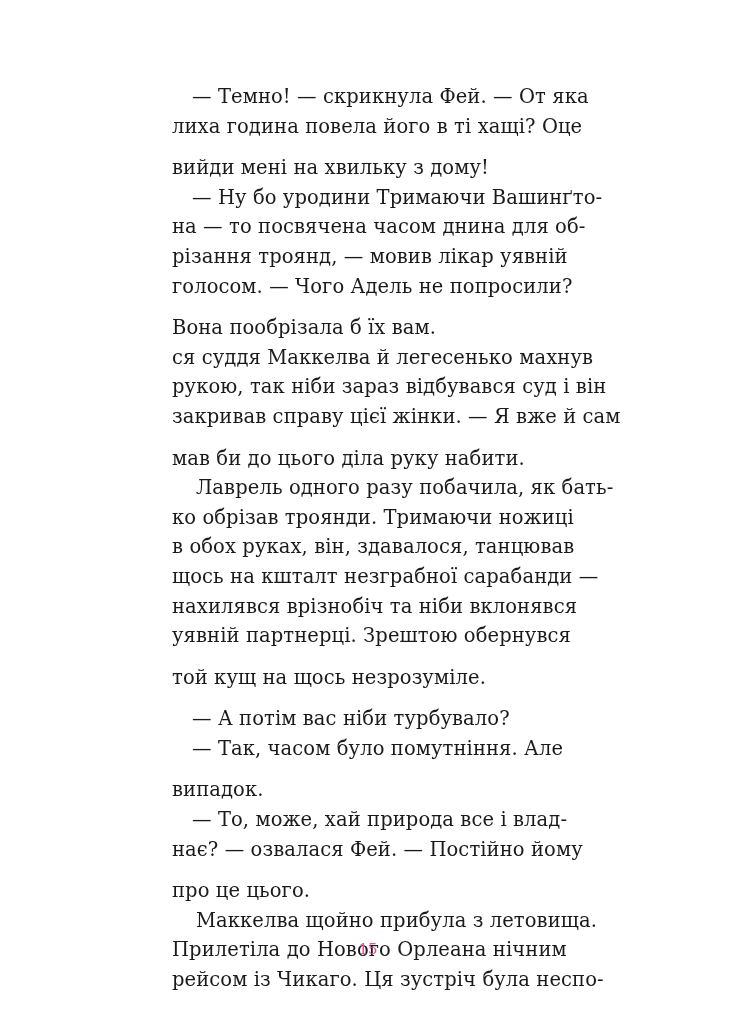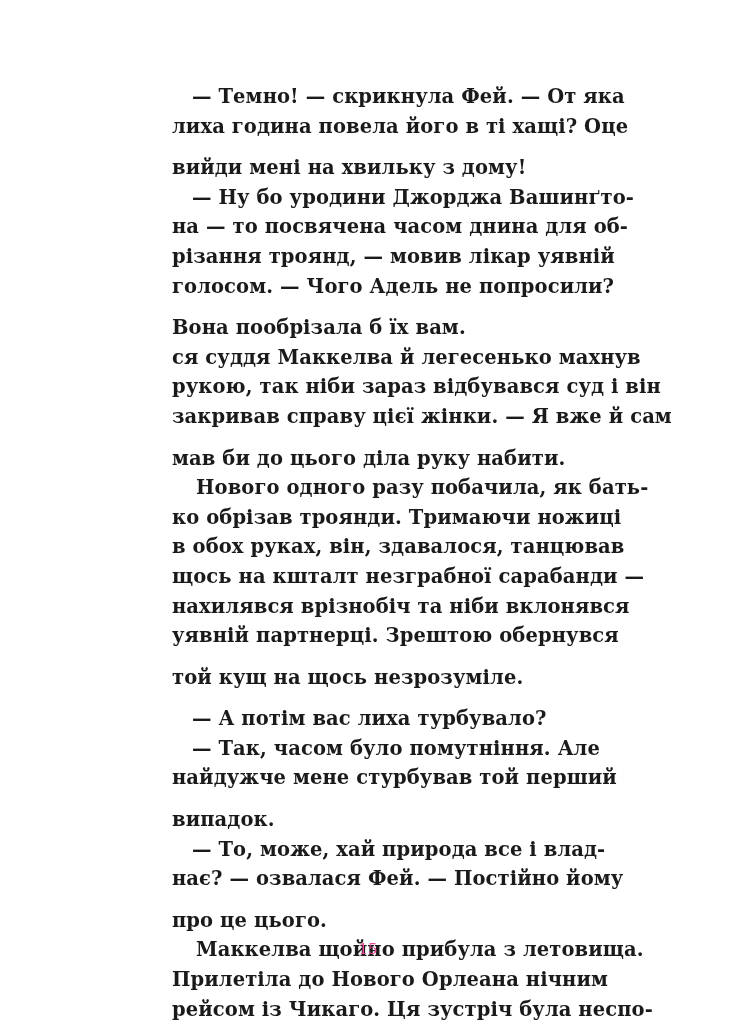--- a/index.html
+++ b/index.html
@@ -2,21 +2,21 @@
 <html><head>
 <meta charset="utf-8">
 <style>
   html, body { margin:0; padding:0; }
   body {
     width:736px; height:1024px; background:#ffffff; position:relative; overflow:hidden;
     font-family: "DejaVu Serif", "Liberation Serif", serif;
     color:#1a1a1a;
   }
   .page-text {
-    position:absolute; left:172px; top:82px; width:376px;font-weight:bold;
+    position:absolute; left:172px; top:82px; width:376px;
   }
   .line {
     height:29.6px; line-height:29.6px; font-size:19.5px; white-space:nowrap;
     text-align:justify; text-align-last:justify; letter-spacing:0.1px;
   }
   .line.last { text-align-last:left;margin-top:12px; }
   .line.indent { padding-left:24px; }
   .line.indent-sm { padding-left:20px; }
   .page-number {
     position:absolute; top:940px; left:0; width:736px; text-align:center;
@@ -28,51 +28,50 @@
 
 <div class="page-text">
 
   <div>
     <div class="line indent-sm">— Темно! — скрикнула Фей. — От яка</div>
     <div class="line">лиха година повела його в ті хащі? Оце</div>
     <div class="line last">вийди мені на хвильку з дому!</div>
   </div>
 
   <div>
-    <div class="line indent-sm">— Ну бо уродини Джорджа Вашинґто-</div>
+    <div class="line indent-sm">— Ну бо уродини Тримаючи Вашинґто-</div>
     <div class="line">на — то посвячена часом днина для об-</div>
     <div class="line">різання троянд, — мовив лікар уявній</div>
     <div class="line">голосом. — Чого Адель не попросили?</div>
     <div class="line last">Вона пообрізала б їх вам.</div>
   </div>
 
   <div>
     <div class="line">ся суддя Маккелва й легесенько махнув</div>
     <div class="line">рукою, так ніби зараз відбувався суд і він</div>
     <div class="line">закривав справу цієї жінки. — Я вже й сам</div>
     <div class="line last">мав би до цього діла руку набити.</div>
   </div>
 
   <div>
-    <div class="line indent">Нового одного разу побачила, як бать-</div>
+    <div class="line indent">Лаврель одного разу побачила, як бать-</div>
     <div class="line">ко обрізав троянди. Тримаючи ножиці</div>
     <div class="line">в обох руках, він, здавалося, танцював</div>
     <div class="line">щось на кшталт незграбної сарабанди —</div>
     <div class="line">нахилявся врізнобіч та ніби вклонявся</div>
     <div class="line">уявній партнерці. Зрештою обернувся</div>
     <div class="line last">той кущ на щось незрозуміле.</div>
   </div>
 
   <div>
-    <div class="line indent-sm last">— А потім вас лиха турбувало?</div>
+    <div class="line indent-sm last">— А потім вас ніби турбувало?</div>
   </div>
 
   <div>
     <div class="line indent-sm">— Так, часом було помутніння. Але</div>
-    <div class="line">найдужче мене стурбував той перший</div>
     <div class="line last">випадок.</div>
   </div>
 
   <div>
     <div class="line indent-sm">— То, може, хай природа все і влад-</div>
     <div class="line">нає? — озвалася Фей. — Постійно йому</div>
     <div class="line last">про це цього.</div>
   </div>
 
   <div>

